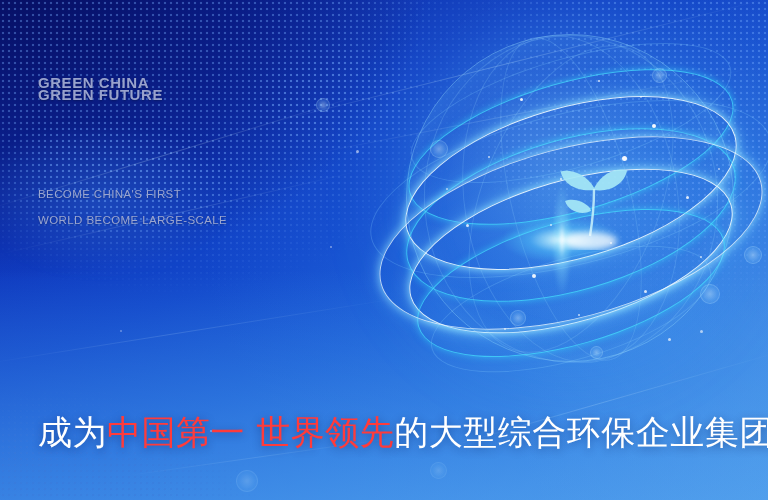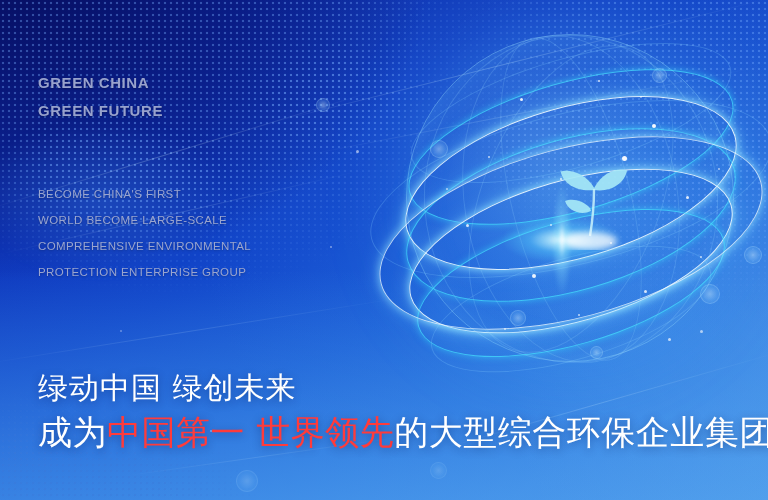--- a/index.html
+++ b/index.html
@@ -175,21 +175,21 @@
     position: absolute;
     left: 38px;
     color: #98a2cc;
     font-size: 15px;
     font-weight: bold;
     letter-spacing: 0.55px;
     white-space: nowrap;
     text-shadow: 0 1px 2px rgba(0,0,0,0.25);
   }
   .eyebrow.l1 { top: 74px; }
-  .eyebrow.l2 { top: 102px; }
+  .eyebrow.l2 { top: 86px; }
 
   .subline {
     position: absolute;
     left: 38px;
     color: #9aa5cf;
     font-size: 11.5px;
     font-weight: normal;
     letter-spacing: 0.4px;
     white-space: nowrap;
     text-shadow: 0 1px 2px rgba(0,0,0,0.22);
@@ -312,19 +312,16 @@
   <div class="bokeh" style="left:744px; top:246px; width:16px; height:16px;"></div>
   <div class="bokeh" style="left:316px; top:98px; width:12px; height:12px;"></div>
   <div class="bokeh" style="left:236px; top:470px; width:20px; height:20px; opacity:.5;"></div>
   <div class="bokeh" style="left:430px; top:462px; width:15px; height:15px; opacity:.45;"></div>
 
   <div class="eyebrow l1">GREEN CHINA</div>
   <div class="eyebrow l2">GREEN FUTURE</div>
 
   <div class="subline s1">BECOME CHINA'S FIRST</div>
   <div class="subline s2">WORLD BECOME LARGE-SCALE</div>
-  <div class="subline s3">COMPREHENSIVE ENVIRONMENTAL</div>
-  <div class="subline s4">PROTECTION ENTERPRISE GROUP</div>
-
-  <div class="headline h1">绿动中国 绿创未来</div>
+
   <div class="headline h2"><span>成为</span><span class="hl-red">中国第一 世界领先</span><span>的大型综合环保企业集团</span></div>
 
 </div>
 
 </body></html>

